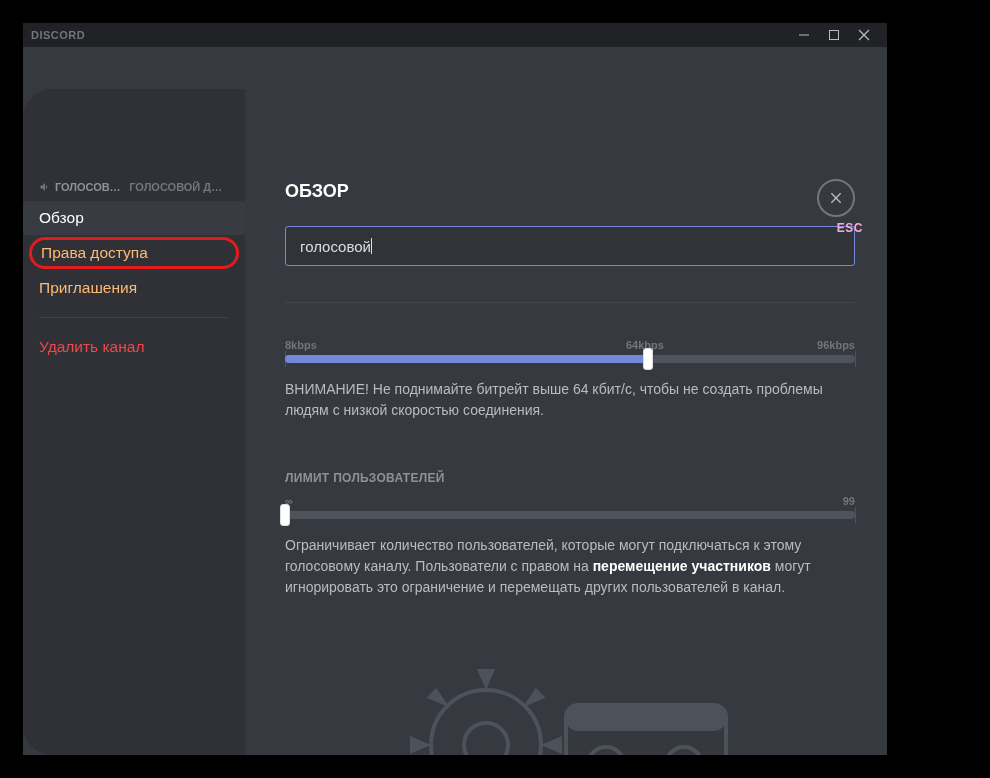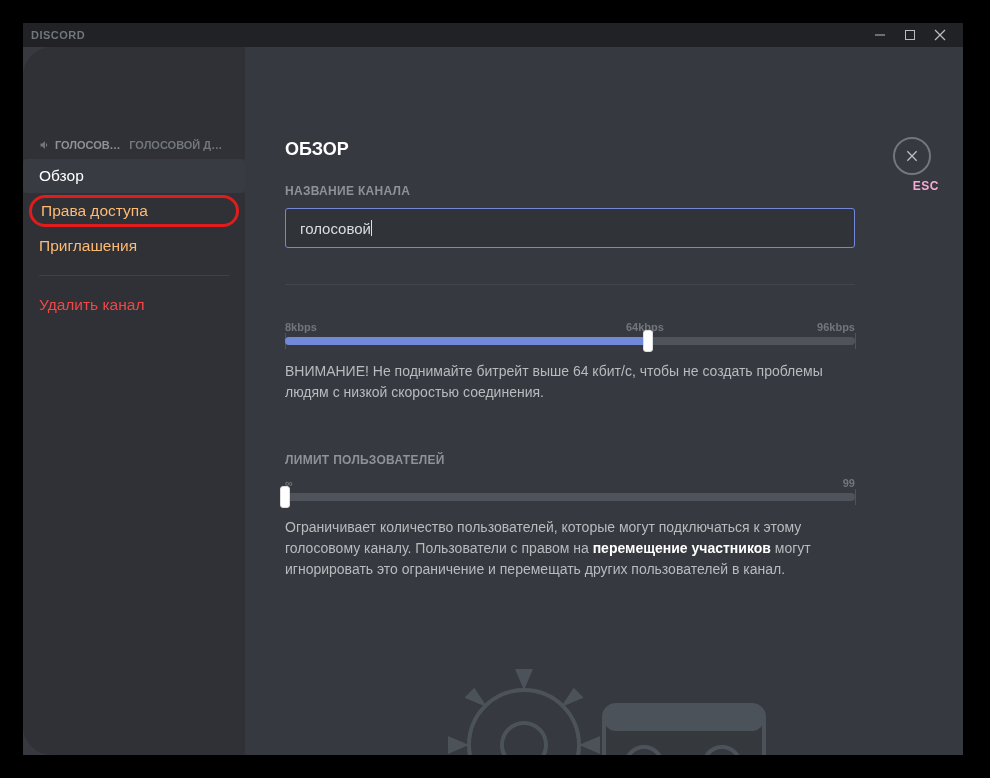--- a/index.html
+++ b/index.html
@@ -1,18 +1,18 @@
 <!DOCTYPE html>
 <html><head>
 <meta charset="utf-8">
 <style>
 * { margin: 0; padding: 0; box-sizing: border-box; font-family: "Helvetica Neue", Helvetica, Arial, sans-serif; }
 body { width: 990px; height: 778px; background: #000; position: relative; overflow: hidden; }
 
-.window { position: absolute; left: 23px; top: 23px; width: 940px; height: 732px; background: #36393f; display: flex; flex-direction: column; }
+.window { position: absolute; left: 23px; top: 23px; width: 864px; height: 732px; background: #36393f; display: flex; flex-direction: column; gap: 42px; }
 
 .titlebar { height: 24px; background: #202225; display: flex; align-items: center; padding: 0 8px; }
 .logo { color: #72767d; font-size: 11px; font-weight: 700; letter-spacing: 0.5px; }
 .titlebar-spacer { flex: 1; }
 .win-btn { width: 30px; height: 24px; display: flex; align-items: center; justify-content: center; color: #b9bbbe; cursor: pointer; }
 .win-btn svg { width: 12px; height: 12px; }
 
 .content { flex: 1; display: flex; position: relative; overflow: hidden; border-radius: 29px; }
 
 .sidebar { width: 222px; background: #2f3136; padding-top: 92px; }
@@ -110,21 +110,20 @@
         <svg viewBox="0 0 24 24">
             <line x1="5" y1="5" x2="19" y2="19" stroke="currentColor" stroke-width="2"></line>
             <line x1="19" y1="5" x2="5" y2="19" stroke="currentColor" stroke-width="2"></line>
           </svg>
       </div>
       <div class="close-label">ESC</div>
 
       <h2 class="page-title">ОБЗОР</h2>
 
       <div class="section">
-        <div class="field-label">НАЗВАНИЕ КАНАЛА</div>
         <div class="text-input" style="display:flex;align-items:center;">
           <span>голосовой</span>
             <span class="caret"></span>
         </div>
       </div>
 
       <div class="divider"></div>
 
       <div class="section">
         <div class="slider-labels">

